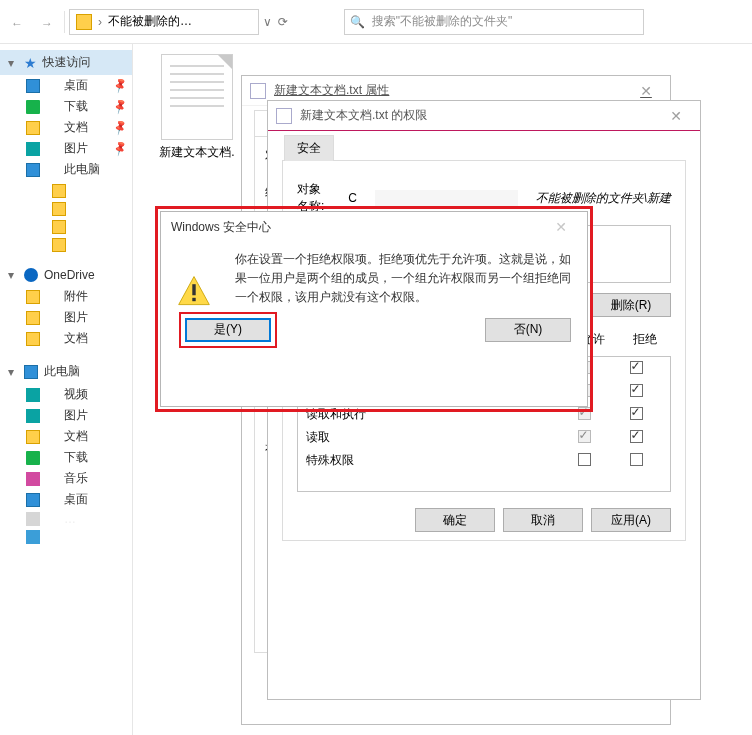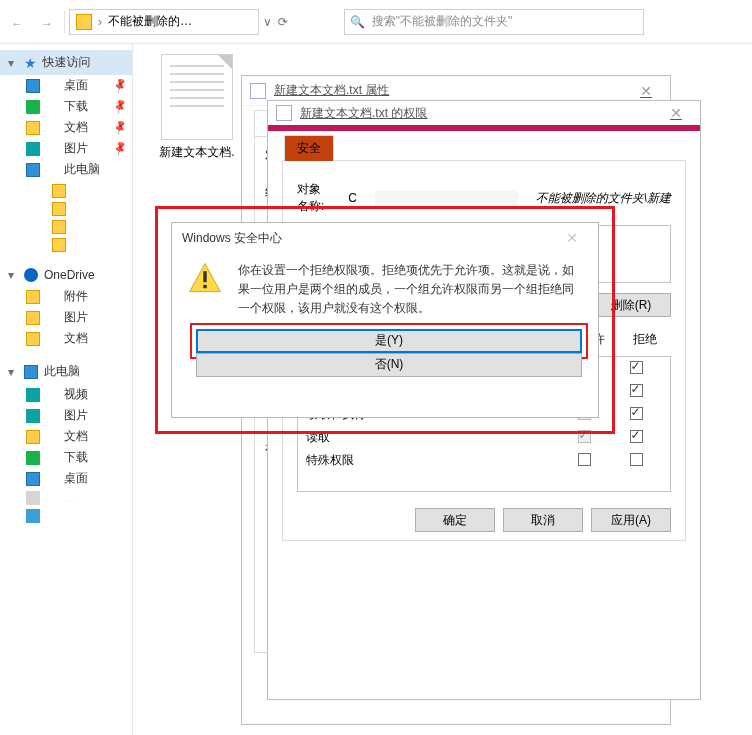--- a/index.html
+++ b/index.html
@@ -50,51 +50,51 @@
   
   .dlg-props { left:241px; top:75px; width:430px; height:650px; z-index:10; }
   .dlg-props .win-title { background:#fff; border-bottom:1px solid #f1f1f1;text-decoration:underline; }
   .props-body { padding:4px 12px 10px; }
   .props-tabs { display:flex; border-bottom:1px solid #dcdcdc; }
   .props-tab { padding:4px 12px; border:1px solid #dcdcdc; border-bottom:none; background:#fff; margin-right:-1px; }
   .props-btns { display:flex; justify-content:flex-end; margin-top:10px; }
 
   
   .dlg-perm { left:267px; top:100px; width:434px; height:600px; z-index:20; }
-  .dlg-perm .win-title { border-bottom:6px solid #be185d;text-decoration:underline; }
+  .dlg-perm .win-title { border-bottom:1px solid #be185d; }
   .perm-body { padding:0 14px 10px; }
   .perm-tabs { display:flex; margin-top:4px; }
-  .perm-tab { padding:4px 12px; border:1px solid #dcdcdc; border-bottom:none; background:#c2410c; margin-right:-1px; margin-left:2px; }
+  .perm-tab { padding:4px 12px; border:1px solid #dcdcdc; border-bottom:none; background:#e5e5e5; margin-right:-1px; margin-left:2px; }
   .perm-panel { border:1px solid #dcdcdc; padding:20px 14px 8px; margin-top:-1px; }
   .obj-row { display:flex; gap:18px; align-items:center; }
   .white-blob { width:220px; height:16px; background:#f6f6f6; }
   .users-box { border:1px solid #c4c4c4; height:58px; margin-top:10px; }
   .btn-row { display:flex; justify-content:flex-end; margin-top:10px; }
   .perm-box { border:1px solid #c4c4c4; margin-top:6px; height:136px; overflow:auto; }
   .perm-head { display:flex; padding:2px 0; }
   .perm-head .lbl { flex:1; }
   .perm-head .col { width:52px; text-align:center; }
   .perm-row { display:flex; align-items:center; padding:3px 8px; }
   .perm-row .lbl { flex:1; }
   .perm-row .col { width:52px; text-align:center; }
   .chk { width:13px; height:13px; border:1px solid #6d6d6d; display:inline-block; position:relative; background:#fff;}
   .chk.dis { border-color:#b9b9b9; background:#f0f0f0; }
   .chk.on::after { content:"✓"; position:absolute; top:-3px; left:0; font-size:12px; color:#333; }
   .chk.dis.on::after { color:#8a8a8a; }
 
   
-  .dlg-warn-wrap { position:absolute; left:155px; top:206px; z-index:40; border:3px solid #e11a22; padding:13px; }
+  .dlg-warn-wrap { position:absolute; left:155px; top:206px; z-index:40; border:3px solid #e11a22; padding:2px; }
   .dlg-warn { width:428px; height:196px; background:#fff; border:1px solid #b6b6b6; }
   .warn-title { height:30px; display:flex; align-items:center; padding:0 10px; color:#333; }
   .warn-title .win-close { color:#c7c7c7; }
-  .warn-body { display:flex; padding:8px 16px 4px 16px; gap:16px; }
+  .warn-body { display:flex; padding:8px 16px 4px 16px; gap:24px;align-items:flex-end; }
   .warn-icon { width:34px; height:34px; flex:0 0 34px; }
   .warn-icon svg { width:34px; height:34px; }
   .warn-text { line-height:1.6; color:#333; }
-  .warn-btns { display:flex; justify-content:space-between; padding:6px 16px 12px; border-top: none; flex-direction: column; }
+  .warn-btns { display:flex; justify-content:space-between; padding:6px 16px 12px; border-top: none; }
   .warn-btns .btn { min-width:86px; }
   .warn-btns .btn.primary { border:1px solid #0078d7; box-shadow: inset 0 0 0 1px #0078d7; outline:2px solid #e11a22; outline-offset:4px; }
 
   .doc-icon { width:16px; height:16px; background:#fff; border:1px solid #aac; display:inline-block; }
 
 </style>
 </head>
 <body>
 
 <div class="titlebar">
@@ -206,20 +206,24 @@
         </div>
         <div class="side-item">
           <span class="sq folder"></span>
           <span>文档</span>
         </div>
         <div class="side-item">
           <span class="sq green"></span>
           <span>下载</span>
         </div>
         <div class="side-item">
+          <span class="sq music"></span>
+          <span>音乐</span>
+        </div>
+        <div class="side-item">
           <span class="sq mon"></span>
           <span>桌面</span>
         </div>
       </div>
 
     <div class="side-item">
         <span class="sq" style="background:#d6d6d6;"></span>
         <span style="color:#eee;">…</span>
       </div>
     <div class="side-item">

